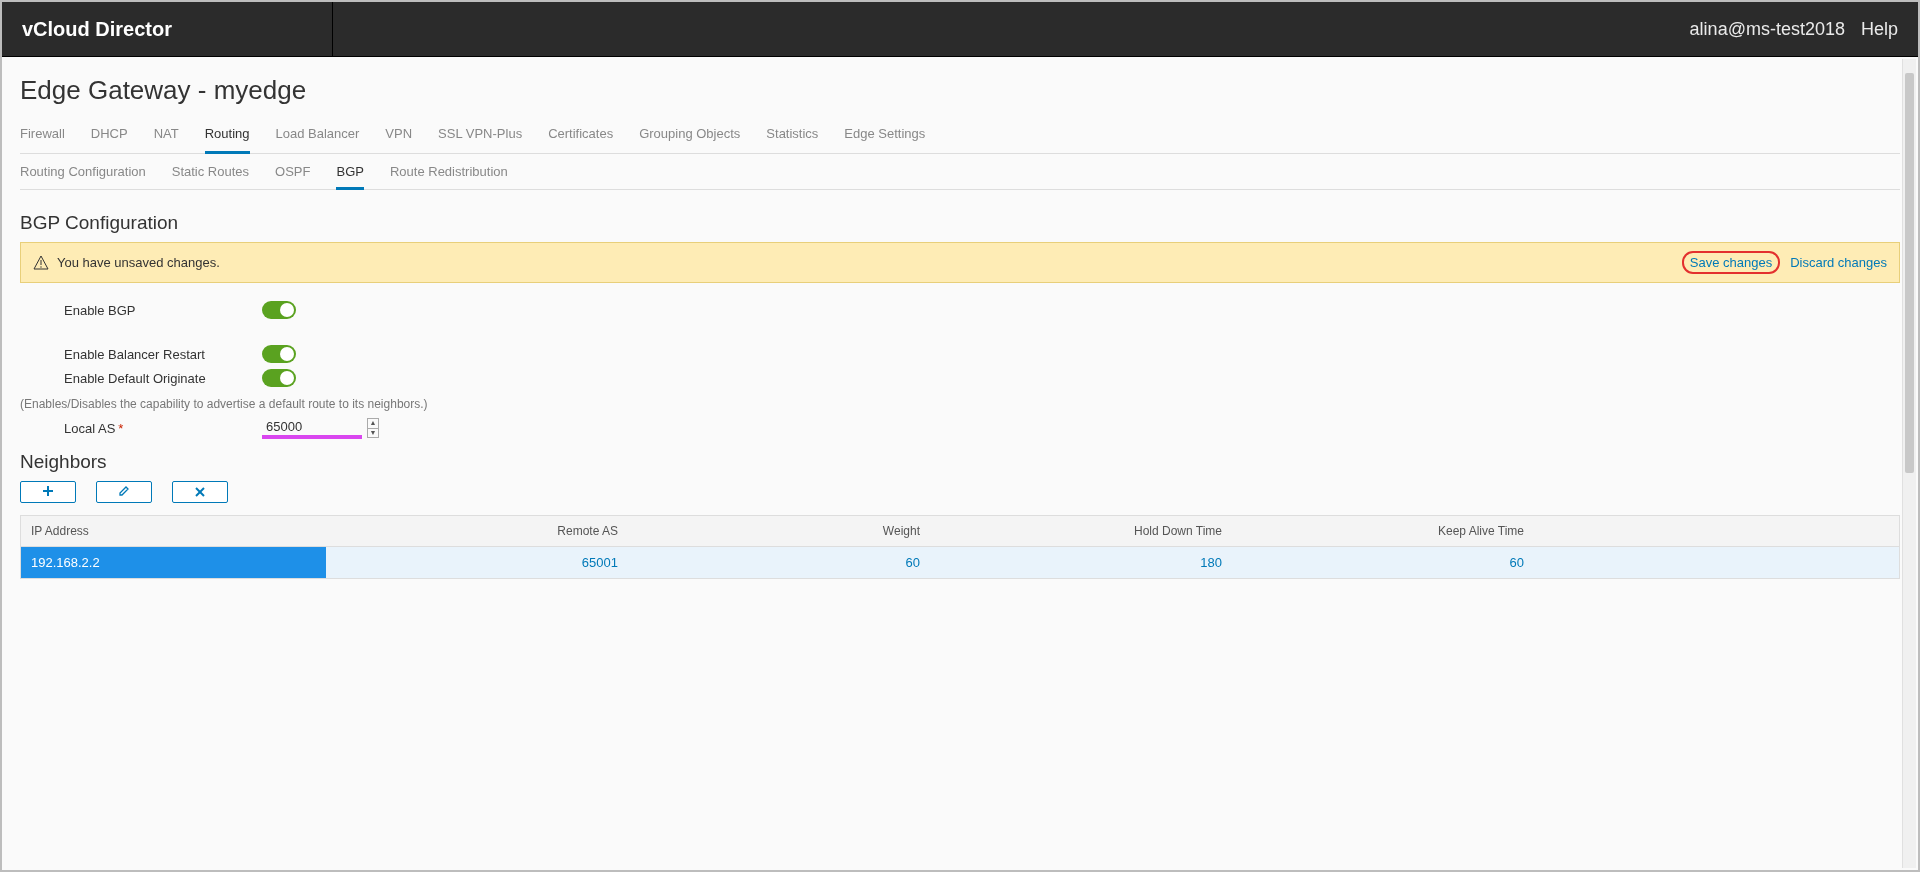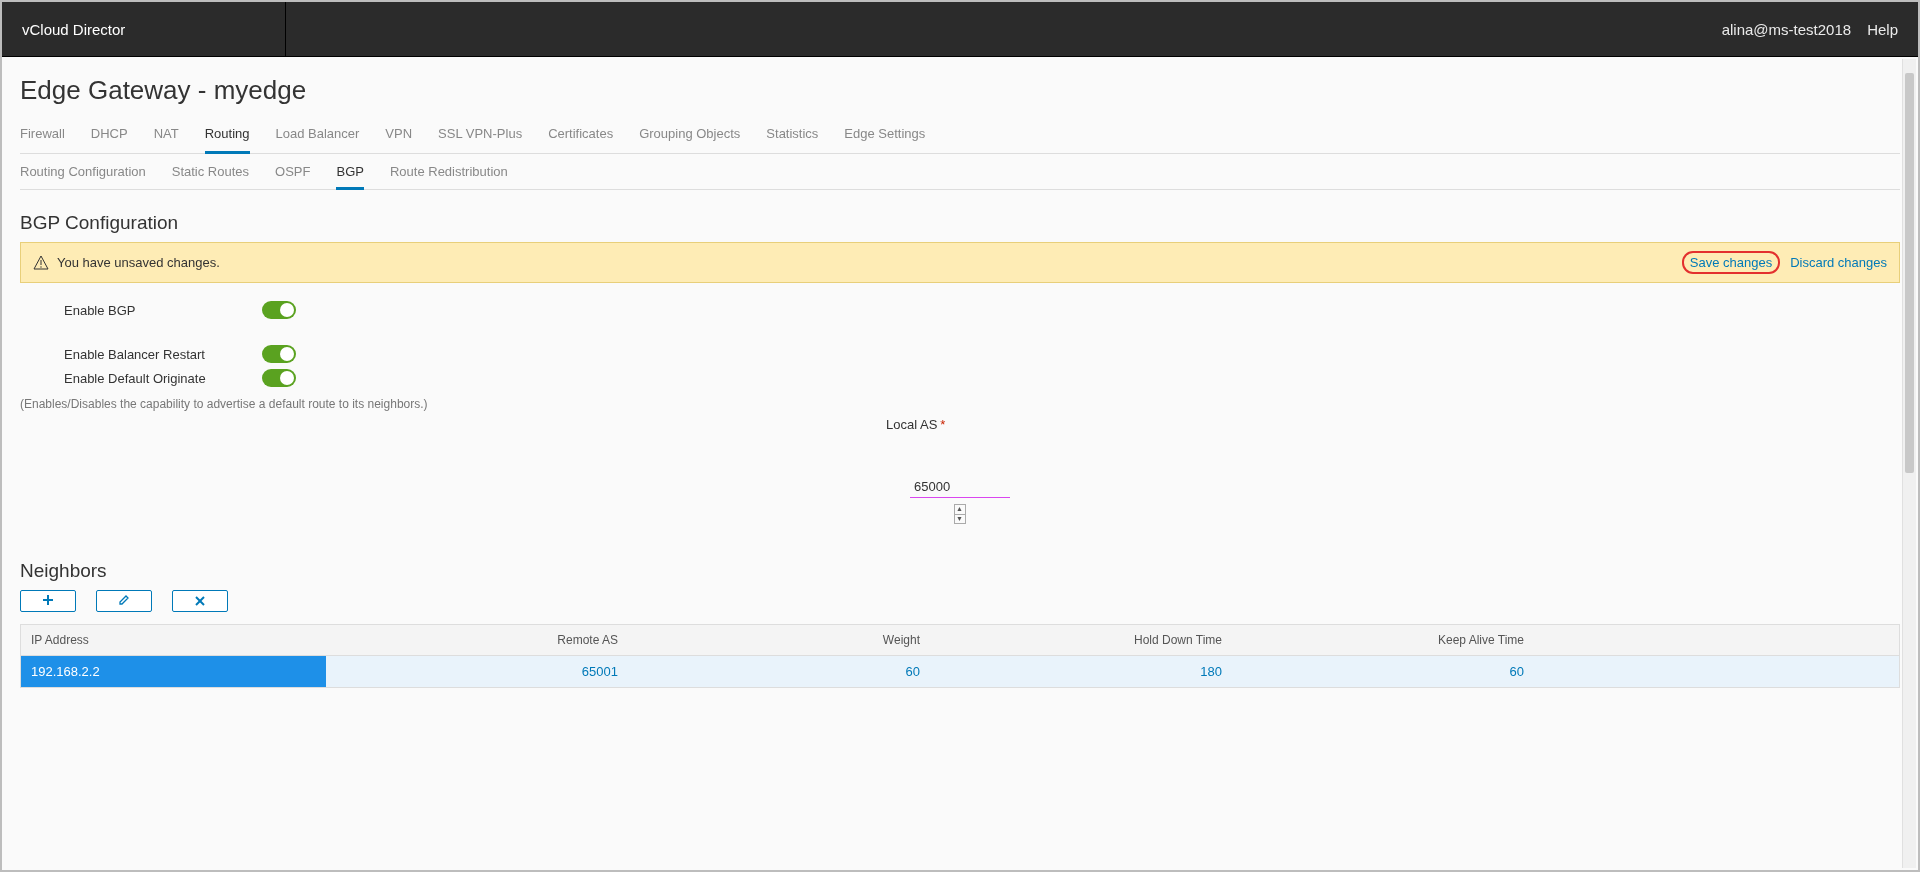--- a/index.html
+++ b/index.html
@@ -21,23 +21,23 @@
     background: #2b2b2b;
     color: #fff;
     height: 55px;
     display: flex;
     align-items: center;
     justify-content: space-between;
     padding: 0 20px;
     border-bottom: 1px solid #000;
   }
   .topbar-left { display: flex; align-items: center; }
-  .brand { font-size: 15px; font-weight: 400; color: #fff; padding-right: 20px; }
+  .brand { font-size: 20px; font-weight: 700; color: #fff; padding-right: 20px; }
   .divider-v { width: 1px; height: 55px; background: #000; margin-left: 140px; margin-right: 20px; }
-  .topbar-right { display: flex; align-items: center; gap: 16px; font-size: 15px; color: #eaeaea; }
+  .topbar-right { display: flex; align-items: center; gap: 16px; font-size: 18px; color: #eaeaea; }
   .topbar-right span { cursor: pointer; }
   .content {
     padding: 18px 18px 0 18px;
     height: calc(100% - 55px);
     overflow-y: auto;
     background: #fafafa;
   }
   .page-title {
     font-size: 26px;
     font-weight: 300;
@@ -117,22 +117,22 @@
   .help-text { font-size: 12px; color: #777; margin-top: 10px; }
   .toggle {
     width: 34px; height: 18px; border-radius: 10px;
     background: #5aa220; position: relative; cursor: pointer;
   }
   .toggle::after {
     content: ""; position: absolute; right: 2px; top: 2px;
     width: 14px; height: 14px; border-radius: 50%; background: #fff;
   }
   .num-input {
-    width: 100px; height: 22px; border: none; border-bottom: 1px solid #d946ef;
-    background: transparent; font-size: 13px; padding: 0 4px; color: #333; margin-top: 38px;
+    width: 100px; height: 22px; border: none; border-bottom: 4px solid #d946ef;
+    background: transparent; font-size: 13px; padding: 0 4px; color: #333;
   }
   .num-stepper {
     display: inline-flex; flex-direction: column; border: 1px solid #aaa; margin-left: -1px;
     height: 20px; width: 12px; font-size: 7px; line-height: 8px; text-align: center;
     cursor: pointer; color: #555;
   }
   .num-stepper div { flex: 1; display: flex; align-items: center; justify-content: center; }
   .num-stepper div:first-child { border-bottom: 1px solid #aaa; }
   .req { color: #c92100; margin-left: 3px; }
   .btn-row { display: flex; gap: 20px; margin-top: 8px; }
@@ -241,32 +241,32 @@
       <div class="form-label">Enable Balancer Restart</div>
       <div class="toggle"></div>
     </div>
 
     <div class="form-row" style="margin-top:6px;">
       <div class="form-label">Enable Default Originate</div>
       <div class="toggle"></div>
     </div>
     <div class="help-text">(Enables/Disables the capability to advertise a default route to its neighbors.)</div>
 
-    <div class="form-row" style="margin-top:6px;flex-direction:column;">
+    <div class="form-row" style="margin-top:6px;">
       <div class="form-label">
         <span>Local AS</span><span class="req">*</span>
       </div>
       <input class="num-input" type="text" value="65000" style="">
       <div class="num-stepper">
         <div>▲</div>
         <div>▼</div>
       </div>
     </div>
 
-    <div class="section-title" style="margin-top:36px;">Neighbors</div>
+    <div class="section-title" style="margin-top:12px;">Neighbors</div>
 
     <div class="btn-row">
       <div class="icon-btn">
         <span><svg width="12" height="12" viewBox="0 0 12 12">
               <line x1="6" y1="1" x2="6" y2="11" stroke="#0079b8" stroke-width="2"></line>
               <line x1="1" y1="6" x2="11" y2="6" stroke="#0079b8" stroke-width="2"></line>
             </svg></span>
       </div>
       <div class="icon-btn">
         <span><svg width="12" height="12" viewBox="0 0 12 12">

